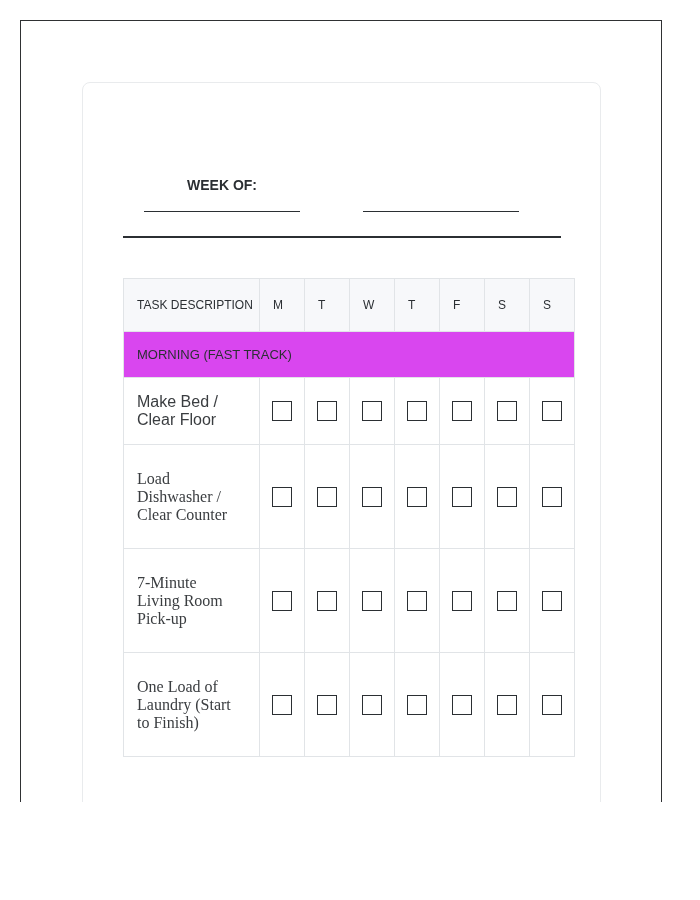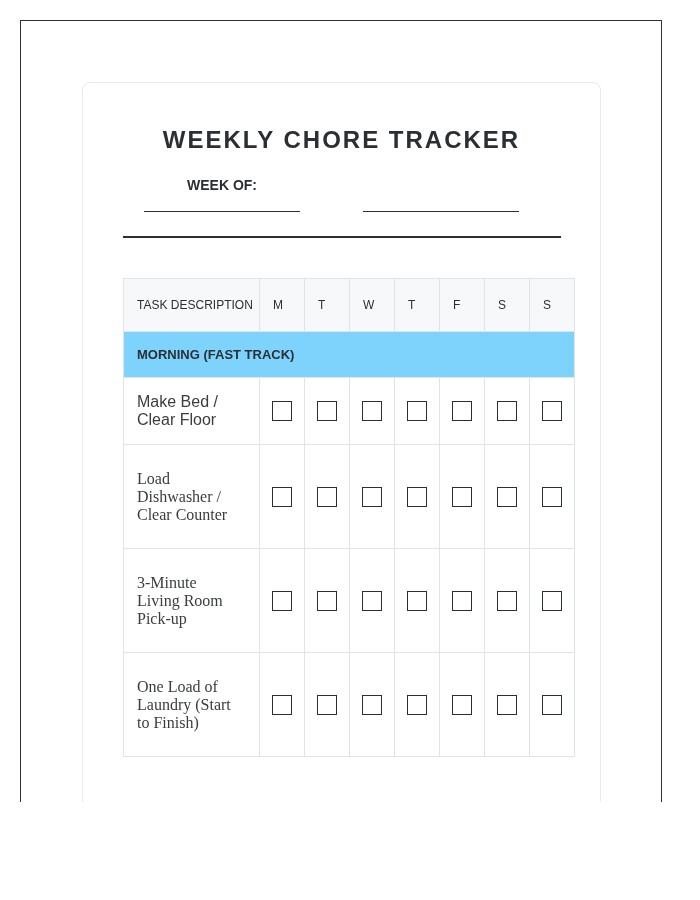--- a/index.html
+++ b/index.html
@@ -38,41 +38,40 @@
       border: 1px solid #e1e4e7; vertical-align: middle;
     }
     table.grid col.task { width: 136px; }
     table.grid col.day { width: 45px; }
     thead th {
       background: #f7f8fa; height: 53px; font-size: 12px; font-weight: normal;
       color: #2b2f33; text-align: left; padding-left: 13px;
     }
     thead th.task-h { line-height: 14px; }
     tr.section td {
-      background: #7dd3fc; height: 46px; font-size: 13px; font-weight: bold;
+      background: #d946ef; height: 46px; font-size: 13px; font-weight: normal;
       padding-left: 13px; color: #2b2f33;
     }
     td.task {
       font-size: 16px; color: #3a3d40; padding-left: 13px; padding-right: 19px;
       line-height: 18px;
     }
     tr.r2 td { height: 67px; }
     tr.r3 td { height: 104px; font-family: Liberation Serif, serif; }
     td.cb { text-align: center; }
     .box {
       display: inline-block; width: 20px; height: 20px; border: 1.5px solid #2b2f33;
       background: #fff; vertical-align: middle;
     }
   </style>
 </head>
 <body>
 
 <div class="frame">
   <div class="card">
-    <div class="title">WEEKLY CHORE TRACKER</div>
 
     <div class="meta-label" style="left:59px;">WEEK OF:</div>
     <div class="meta-line" style="left:61px;"></div>
 
     <div class="meta-line" style="left:280px;"></div>
 
     <div class="rule"></div>
 
     <table class="grid">
       <colgroup>
@@ -115,21 +114,21 @@
           <td class="task">Load Dishwasher / Clear Counter</td>
           <td class="cb"><span class="box"></span></td>
           <td class="cb"><span class="box"></span></td>
           <td class="cb"><span class="box"></span></td>
           <td class="cb"><span class="box"></span></td>
           <td class="cb"><span class="box"></span></td>
           <td class="cb"><span class="box"></span></td>
           <td class="cb"><span class="box"></span></td>
         </tr>
         <tr class="r3">
-          <td class="task">3-Minute Living Room Pick-up</td>
+          <td class="task">7-Minute Living Room Pick-up</td>
           <td class="cb"><span class="box"></span></td>
           <td class="cb"><span class="box"></span></td>
           <td class="cb"><span class="box"></span></td>
           <td class="cb"><span class="box"></span></td>
           <td class="cb"><span class="box"></span></td>
           <td class="cb"><span class="box"></span></td>
           <td class="cb"><span class="box"></span></td>
         </tr>
         <tr class="r3">
           <td class="task">One Load of Laundry (Start to Finish)</td>

